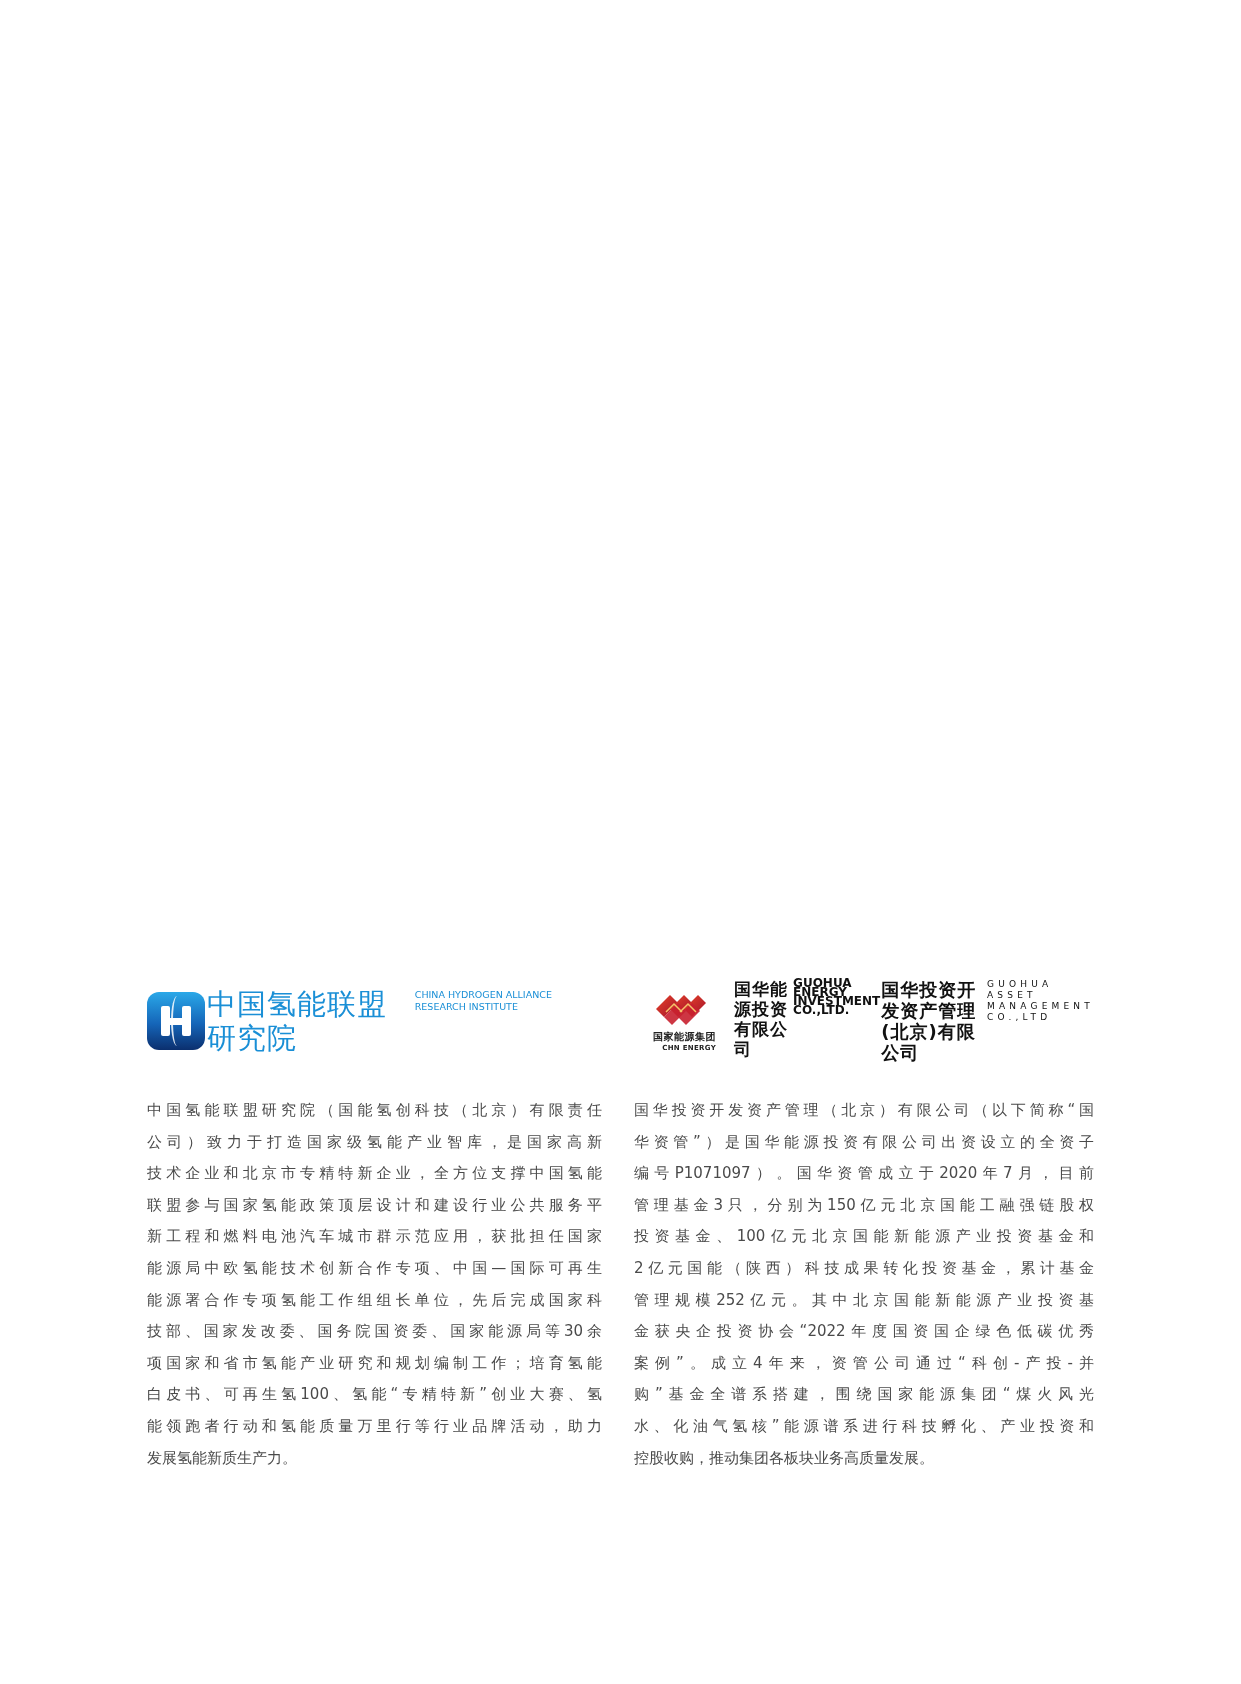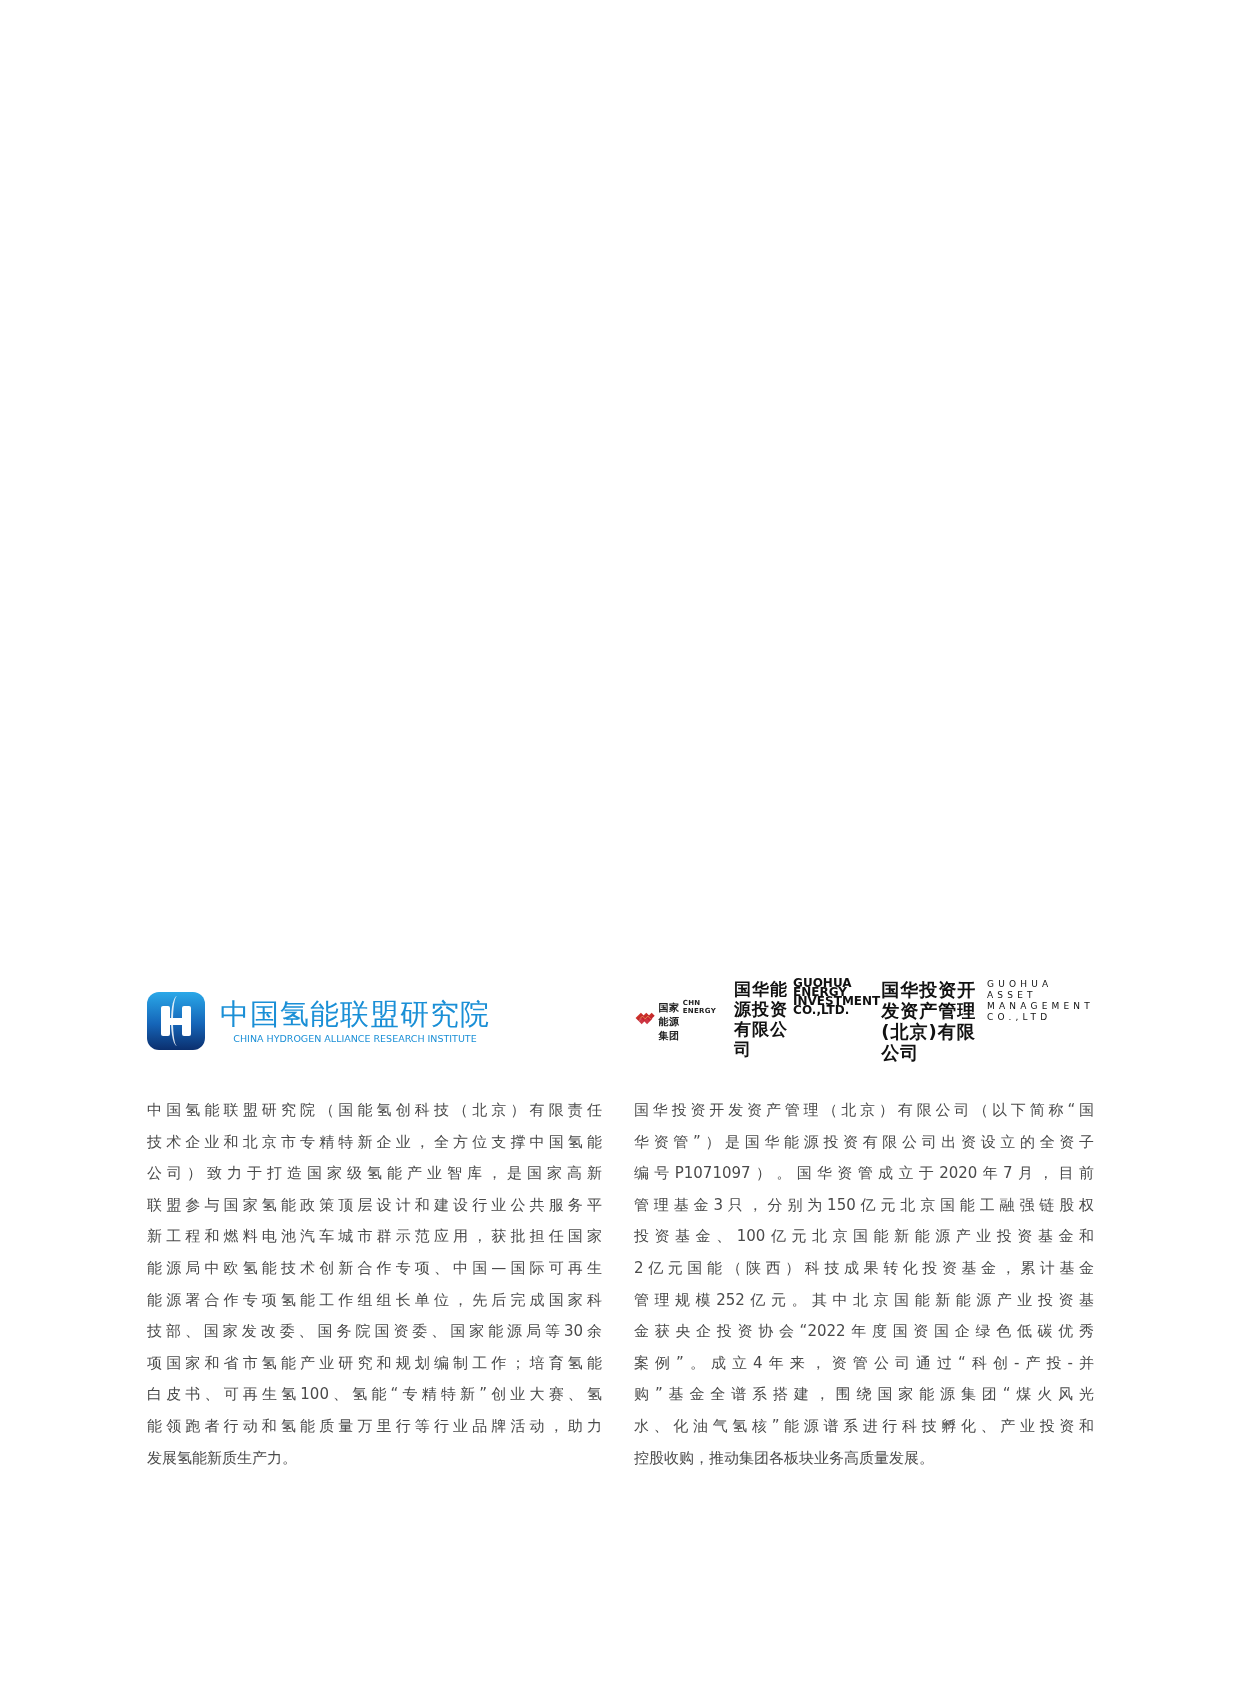--- a/index.html
+++ b/index.html
@@ -58,46 +58,45 @@
     .h-mark .arc {
       position: absolute;
       left: 24px;
       top: 4px;
       width: 10px;
       height: 50px;
       border-left: 2px solid rgba(255,255,255,0.85);
       border-radius: 50%;
     }
     .left-logo-text {
-      margin-left: 15px;
-      display: flex;
-      flex-direction: column;
-      align-items: center;
+      margin-left: 2px;
+      display: flex;
+      flex-direction: row;
     }
     .left-logo-cn {
       font-size: 29px;
       color: #1a8fd6;
       letter-spacing: 1px;
       line-height: 34px;
       font-weight: normal;
     }
     .left-logo-en {
       font-size: 9.5px;
       color: #1a8fd6;
       line-height: 12px;
       letter-spacing: 0;
       margin-top: 2px;
     }
 
     
     .chn-mark {
       width: 82px;
       display: flex;
-      flex-direction: row;
-      align-items: flex-start;
+      flex-direction: column;
+      align-items: flex-end;
       flex: none;
     }
     .chn-mark svg { display: block; }
     .chn-cn {
       font-size: 10px;
       color: #222;
       font-weight: bold;
       margin-top: 2px;
       letter-spacing: 0.5px;
     }
@@ -163,22 +162,22 @@
       <div class="mid"></div>
       <div class="arc"></div>
     </div>
     <div class="left-logo-text">
       <span class="left-logo-cn">中国氢能联盟研究院</span>
       <span class="left-logo-en">CHINA HYDROGEN ALLIANCE RESEARCH INSTITUTE</span>
     </div>
   </div>
   <div class="para">
     <span class="ln">中国氢能联盟研究院（国能氢创科技（北京）有限责任</span>
+    <span class="ln">公司）致力于打造国家级氢能产业智库，是国家高新</span>
     <span class="ln">技术企业和北京市专精特新企业，全方位支撑中国氢能</span>
-    <span class="ln">公司）致力于打造国家级氢能产业智库，是国家高新</span>
     <span class="ln">联盟参与国家氢能政策顶层设计和建设行业公共服务平</span>
     <span class="ln">新工程和燃料电池汽车城市群示范应用，获批担任国家</span>
     <span class="ln">能源局中欧氢能技术创新合作专项、中国—国际可再生</span>
     <span class="ln">能源署合作专项氢能工作组组长单位，先后完成国家科</span>
     <span class="ln">技部、国家发改委、国务院国资委、国家能源局等30余</span>
     <span class="ln">项国家和省市氢能产业研究和规划编制工作；培育氢能</span>
     <span class="ln">白皮书、可再生氢100、氢能“专精特新”创业大赛、氢</span>
     <span class="ln">能领跑者行动和氢能质量万里行等行业品牌活动，助力</span>
     <span class="ln last">发展氢能新质生产力。</span>
   </div>

